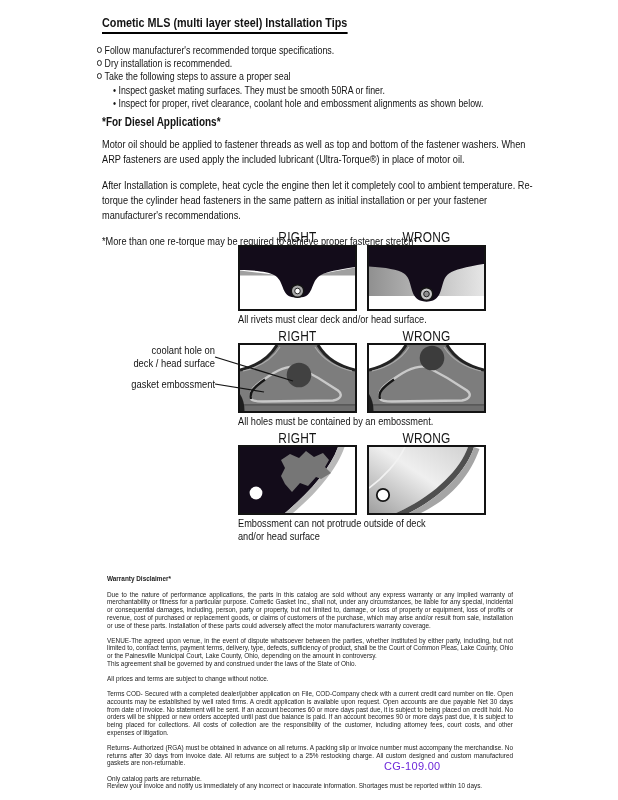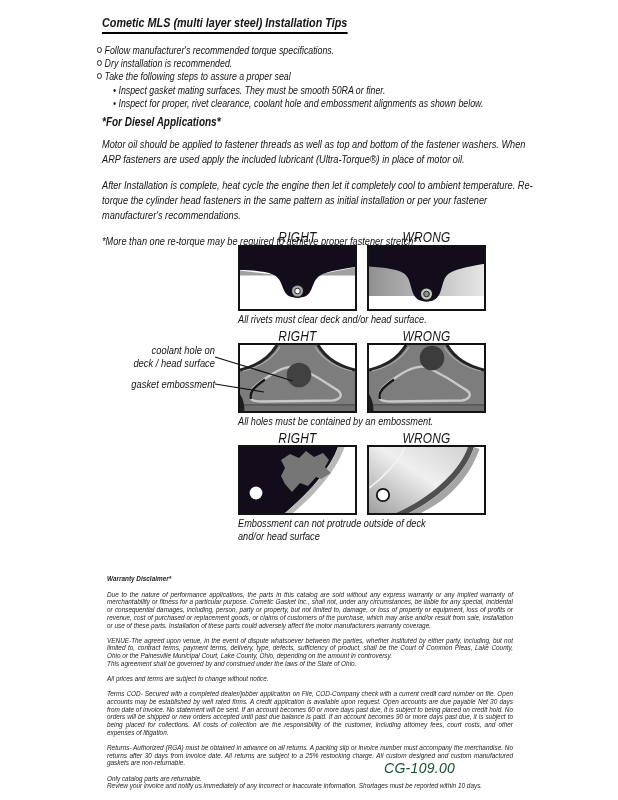--- a/index.html
+++ b/index.html
@@ -1,17 +1,17 @@
 <!DOCTYPE html>
 <html><head>
 <meta charset="utf-8">
 <style>
   html,body{margin:0;padding:0;background:#ffffff;}
   .page{position:relative;width:546px;height:800px;background:#ffffff;overflow:hidden;
-        font-family:"Liberation Sans", sans-serif;color:#141414;font-style:italic;}
+        font-family:"Liberation Sans", sans-serif;color:#141414;}
   .cond{transform:scaleX(0.8);transform-origin:0 0;}
   .condc{transform:scaleX(0.85);transform-origin:50% 50%;}
   .condr{transform:scaleX(0.85);transform-origin:100% 0;}
 
   .title{position:absolute;left:102px;top:15px;font-size:13.5px;font-weight:bold;
          border-bottom:2px solid #000;padding-bottom:2px;white-space:nowrap;}
 
   .tips{position:absolute;left:97px;top:44px;width:560px;font-size:11px;line-height:13.2px;}
   .b-item{white-space:nowrap;}
   .obullet{display:inline-block;width:3.5px;height:3.5px;border:1px solid #141414;
@@ -29,21 +29,21 @@
 
   .callout{position:absolute;left:85px;width:130px;text-align:right;font-size:11px;line-height:12.5px;}
   .leaders{position:absolute;left:213px;top:350px;z-index:6;}
 
   .disclaimer{position:absolute;left:107px;top:575px;width:406px;font-size:6.4px;
               line-height:7.7px;color:#1c1c1c;text-align:justify;}
   .disclaimer .head{font-weight:bold;margin:0 0 8px 0;text-align:left;}
   .disclaimer p{margin:0 0 7.5px 0;}
   .disclaimer p.tight{margin:0;}
 
-  .footer{position:absolute;left:384px;top:760px;font-size:14px;color:#14532d;letter-spacing:0.3px;}
+  .footer{position:absolute;left:384px;top:760px;font-size:11px;color:#6d28d9;letter-spacing:0.3px;}
 </style>
 </head>
 <body>
 
 <div class="page">
 
   <div class="title cond">Cometic MLS (multi layer steel) Installation Tips</div>
 
   <div class="tips cond">
     <div class="b-item"><span class="obullet"></span><span>Follow manufacturer's recommended torque specifications.</span></div>

